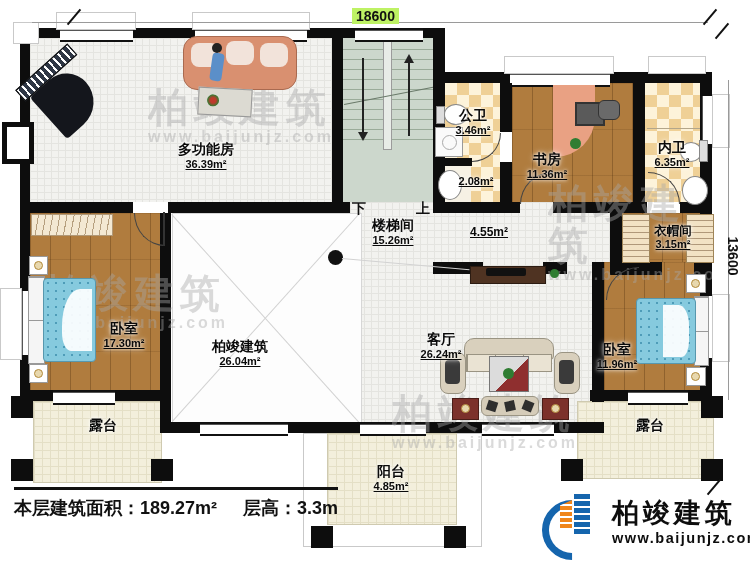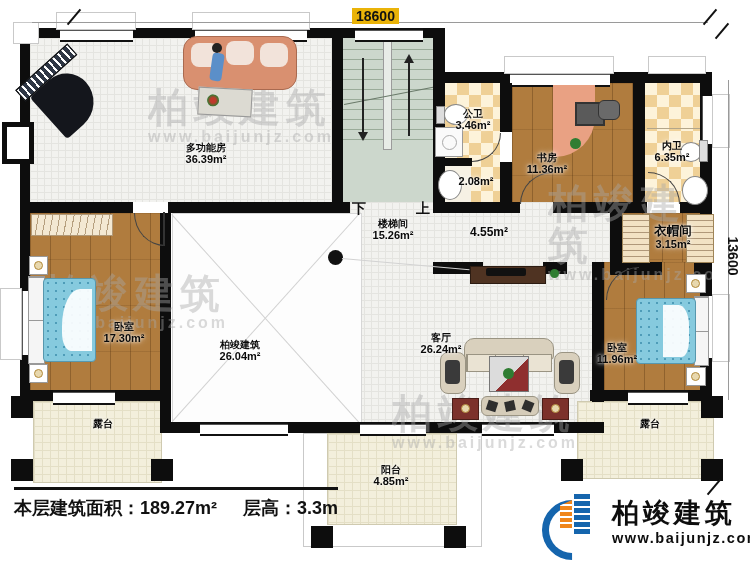--- a/index.html
+++ b/index.html
@@ -21,28 +21,28 @@
       background-size:24px 24px;}
   .tile{position:absolute;background-color:#f3efdc;border:1px solid #cfcab0;
       background-image:linear-gradient(#e4dfc6 1px,transparent 1px),linear-gradient(90deg,#e4dfc6 1px,transparent 1px);
       background-size:8px 8px;}
   .stairfloor{position:absolute;background:#ccd7cc;}
   .treads{position:absolute;background:repeating-linear-gradient(180deg,transparent 0 9px,#9aab99 9px 10px);}
   .void{position:absolute;background:#fdfdfd;border:1px solid #d6d6d6;}
   .thinline{position:absolute;height:1px;background:#d2d2d2;transform-origin:0 0;}
   .rlabel{position:absolute;transform:translateX(-50%);text-align:center;line-height:1.12;color:#0a0a0a;
       white-space:nowrap;text-shadow:0 0 3px rgba(255,255,255,.95),0 0 6px rgba(255,255,255,.8);}
-  .rname{display:block;font-size:10px;font-weight:800;}
-  .rarea{display:block;font-size:11px;font-weight:800;}
+  .rname{display:block;font-size:14px;font-weight:800;}
+  .rarea{display:block;font-size:11px;font-weight:800;text-decoration:underline;}
   .updown{position:absolute;font-size:14px;font-weight:800;color:#111;}
   .arc{position:absolute;border:0 solid #444;}
   .leaf{position:absolute;background:#333;}
   .tick{position:absolute;width:20px;height:2px;background:#111;transform:rotate(-50deg);}
   .dimline{position:absolute;background:#9a9a9a;}
-  .dimtext{position:absolute;font-size:14px;font-weight:700;color:#111;background:#eab308;padding:0 4px;}
+  .dimtext{position:absolute;font-size:14px;font-weight:700;color:#111;background:#bef264;padding:0 4px;}
   .wm{position:absolute;color:#a8a8a8;opacity:.42;font-weight:900;pointer-events:none;overflow:hidden;}
   .wm .big{display:block;font-size:40px;letter-spacing:6px;line-height:1.05;}
   .wm .small{display:block;font-size:16px;letter-spacing:3px;}
   .furn{position:absolute;}
   .golddot{position:absolute;width:7px;height:7px;border:1.5px solid #b28a3a;border-radius:50%;background:#e8d8ae;}
   .nstand{position:absolute;background:#fff;border:1px solid #999;}
   .titleblock{position:absolute;left:14px;top:484px;color:#111;}
   .titlerow{display:flex;align-items:baseline;gap:20px;border-bottom:3px solid #111;padding:0 6px 3px 2px;}
   .maintitle{font-size:37px;font-weight:900;letter-spacing:2px;}
   .scale{font-size:34px;font-weight:600;font-family:"DejaVu Sans",sans-serif;}

